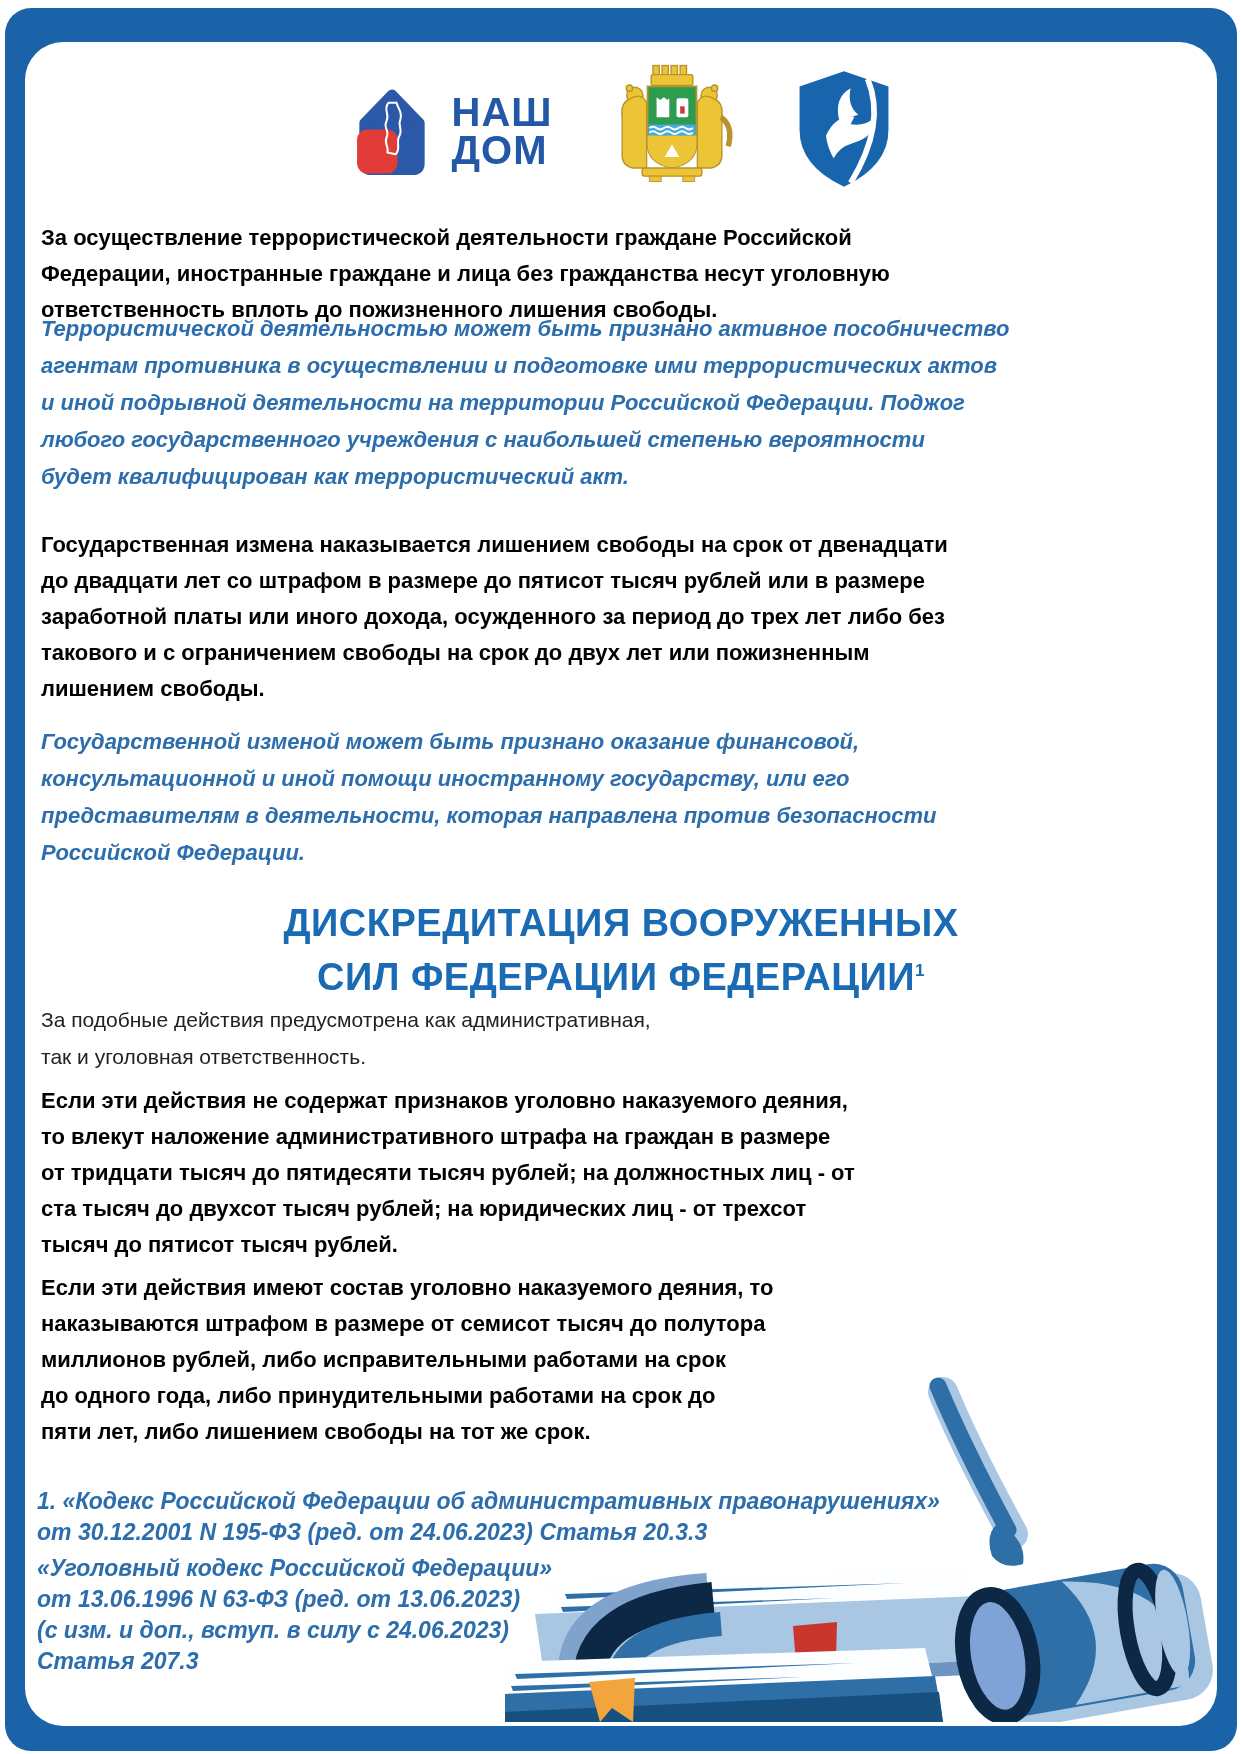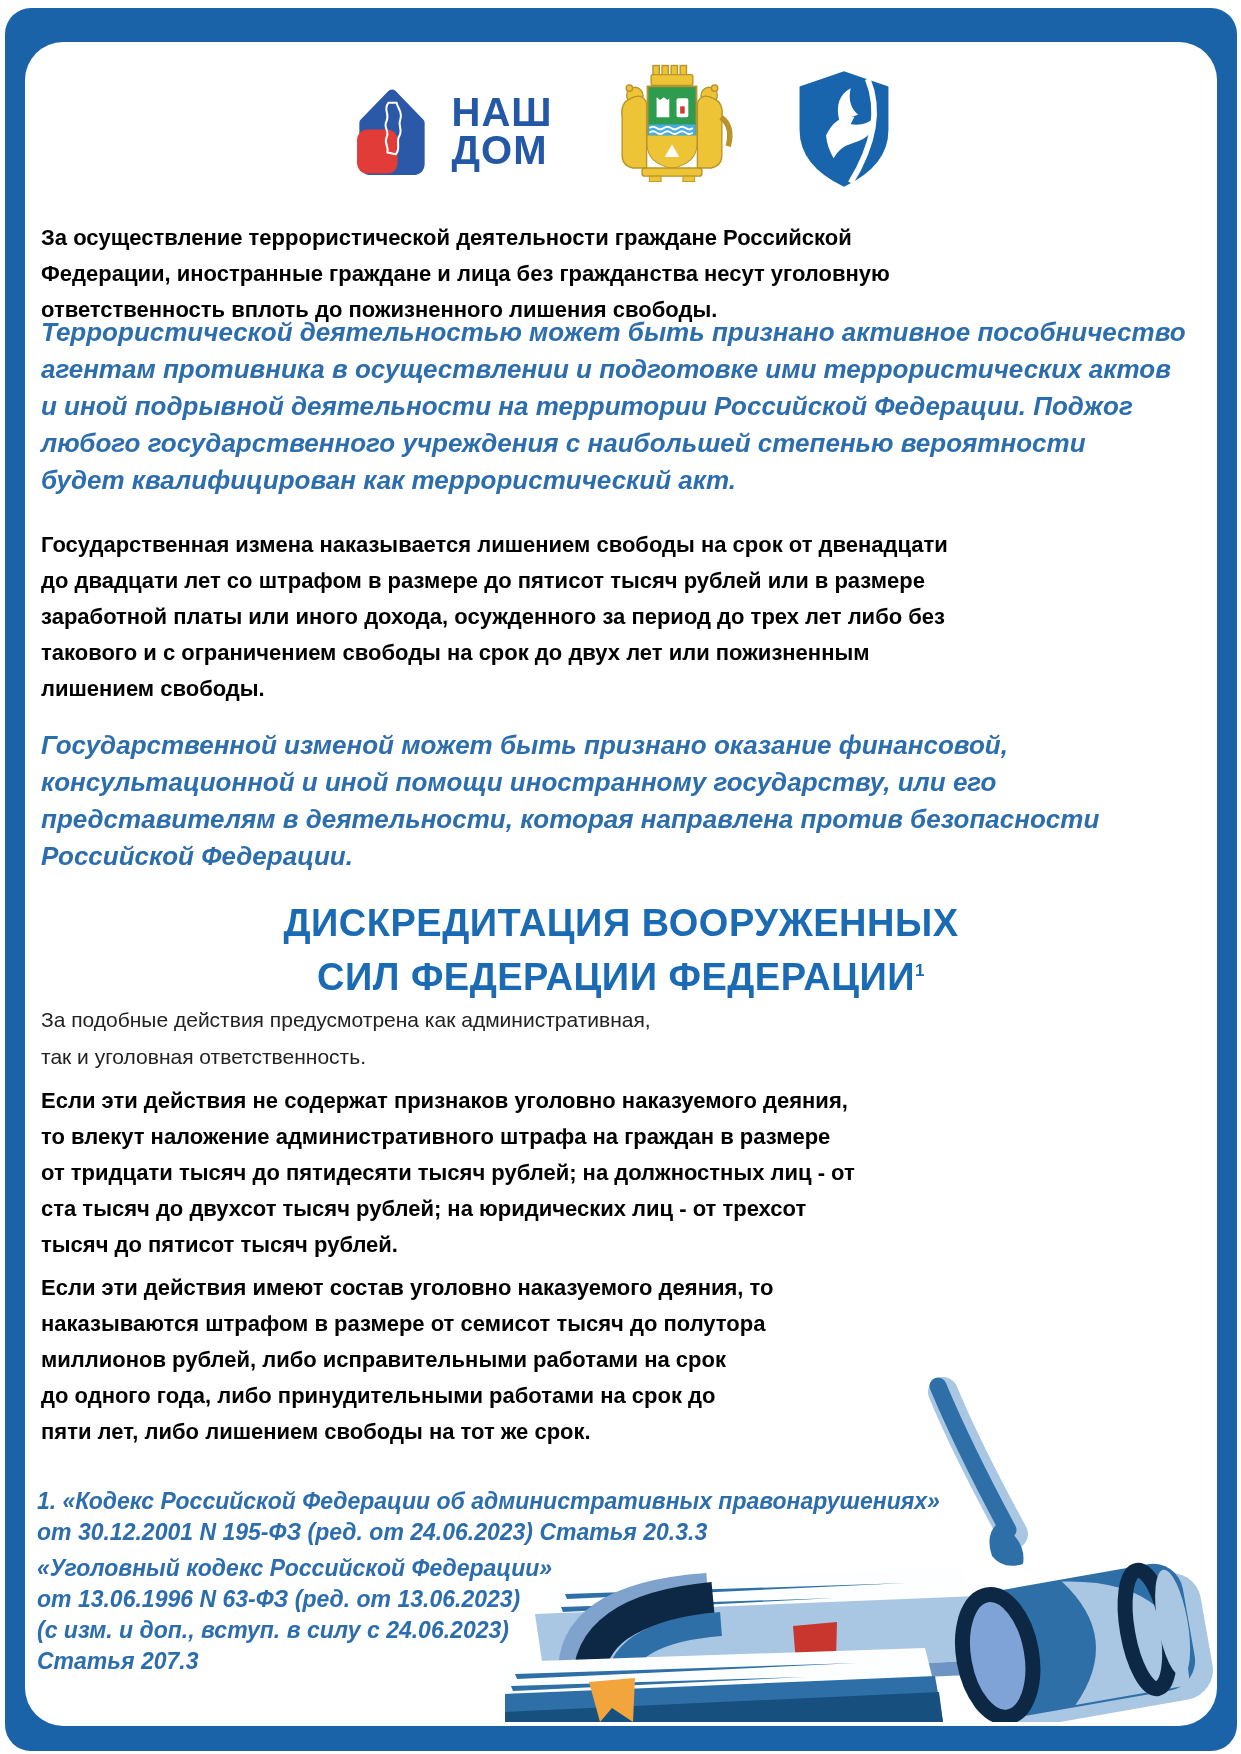--- a/index.html
+++ b/index.html
@@ -9,21 +9,21 @@
   .content{position:absolute;left:20px;top:34px;right:20px;bottom:25px;background:#ffffff;
            border-radius:38px;overflow:hidden;}
   .logos{position:absolute;top:16px;left:0;width:100%;height:145px;display:flex;
          justify-content:center;align-items:center;gap:52px;}
   .nashdom{display:flex;align-items:center;gap:14px;}
   .nashdom-text{font-weight:bold;font-size:40px;line-height:0.95;color:#2358A7;
                 letter-spacing:1px;white-space:pre-line;}
   .para{position:absolute;left:16px;right:14px;white-space:pre-line;}
   .p-bold{font-weight:bold;font-size:22px;line-height:36px;color:#000000;}
   .p-reg{font-weight:normal;font-size:21px;line-height:37px;color:#222222;}
-  .p-blue{font-style:italic;font-weight:bold;font-size:26px;line-height:37px;color:#2C6EAD;}
+  .p-blue{font-style:italic;font-weight:bold;font-size:22px;line-height:37px;color:#2C6EAD;}
   .heading{position:absolute;left:0;width:100%;text-align:center;font-weight:bold;
            font-size:38px;line-height:48px;color:#1A6AB4;letter-spacing:0.5px;}
   .heading .h-line{display:block;}
   .fn-sup{font-size:0.45em;vertical-align:super;}
   .footnote{position:absolute;left:12px;white-space:pre-line;font-style:italic;font-weight:bold;
             font-size:23px;line-height:31px;color:#2C6EAD;}
   .illustration{position:absolute;right:0;bottom:0;}
 </style>
 </head>
 <body>

